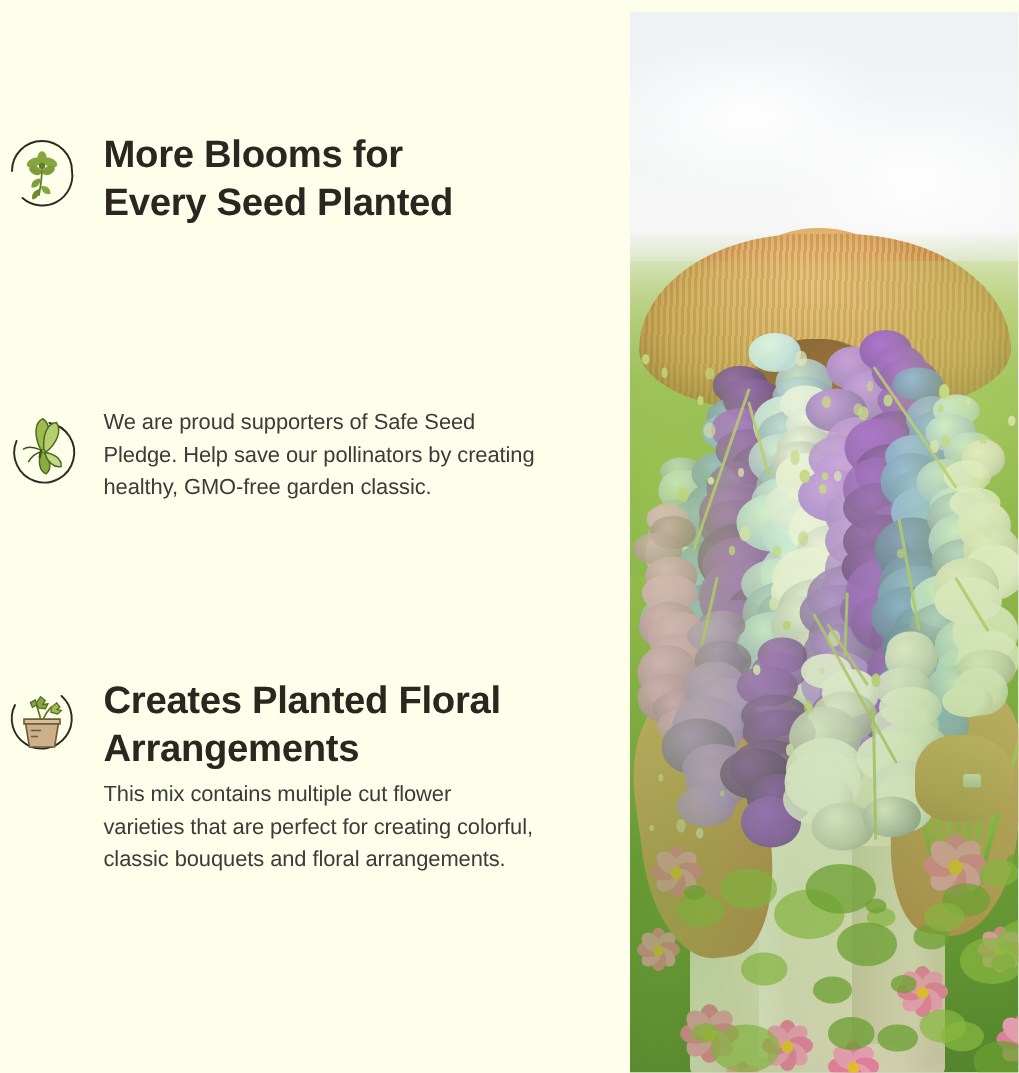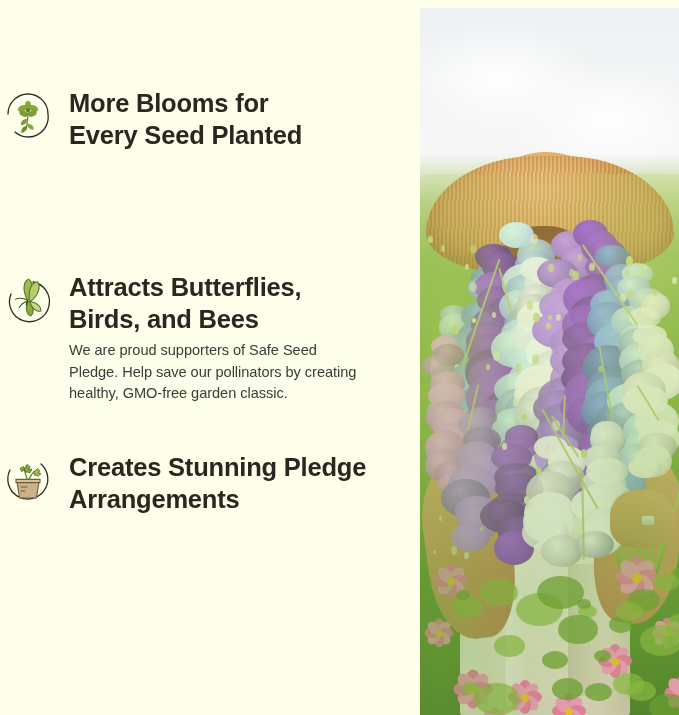--- a/index.html
+++ b/index.html
@@ -280,22 +280,20 @@
             <path d="M26,24 C28,14 33,8 39,9 C41,15 36,22 27,26 Z" fill="#b6cf6e" stroke="#4f6a22" stroke-width="1"></path>
             <path d="M24,25 C20,30 19,37 23,40 C28,38 28,31 26,26 Z" fill="#8bab3f" stroke="#4f6a22" stroke-width="1"></path>
             <path d="M26,26 C31,28 36,33 34,38 C29,38 26,32 26,27 Z" fill="#c3d988" stroke="#4f6a22" stroke-width="1"></path>
             <path d="M24,24 L22,28" stroke="#3f5518" stroke-width="1.6" stroke-linecap="round"></path>
             <path d="M23,23 C19,20 16,19 13,20" fill="none" stroke="#3f5518" stroke-width="1" stroke-linecap="round"></path>
             <path d="M23,25 C19,25 16,27 14,29" fill="none" stroke="#3f5518" stroke-width="1" stroke-linecap="round"></path>
           </g>
         </svg>
       </div>
       <div class="feature-body">
-        <h2 class="feature-title">Attracts Butterflies,
-Birds, and Bees</h2>
         <p class="feature-desc">We are proud supporters of Safe Seed
 Pledge. Help save our pollinators by creating
 healthy, GMO-free garden classic.</p>
       </div>
     </div>
 
     <div class="feature feature-3">
       <div class="feature-icon">
         <svg width="50" height="50" viewBox="0 0 50 50">
           <path d="M7,14 A20,20 0 1 0 38,8" fill="none" stroke="#2e2a22" stroke-width="1.3" stroke-linecap="round"></path>
@@ -307,22 +305,25 @@
           <g fill="#86a63e" stroke="#4f6a22" stroke-width="0.8">
             <path d="M21,13 L24,8.4 L27.2,11 L25.6,13.6 L29,13.2 L27.2,16.6 L22.6,16 Z"></path>
             <path d="M17.2,12.4 L20.6,10.6 L21.6,13.8 L18.6,15.6 Z"></path>
           </g>
           <g fill="#9dbb4e" stroke="#4f6a22" stroke-width="0.8">
             <path d="M31,15.6 L34.8,12.6 L37,15.4 L35,17 L38,17.6 L35.4,20 L31,18.8 Z"></path>
           </g>
         </svg>
       </div>
       <div class="feature-body">
-        <h2 class="feature-title">Creates Stunning Pledge
+        <h2 class="feature-title">Creates Planted Floral
 Arrangements</h2>
+        <p class="feature-desc">This mix contains multiple cut flower
+varieties that are perfect for creating colorful,
+classic bouquets and floral arrangements.</p>
       </div>
     </div>
 
   </div>
 
   <div class="photo-panel">
     <div class="photo" title="Woman in a straw sun hat holding a large bouquet of purple, blue and white delphiniums in a sunlit garden with pink cosmos flowers">
 
       <div class="ph-sky"></div>
       <div class="ph-sky-cloud"></div>

